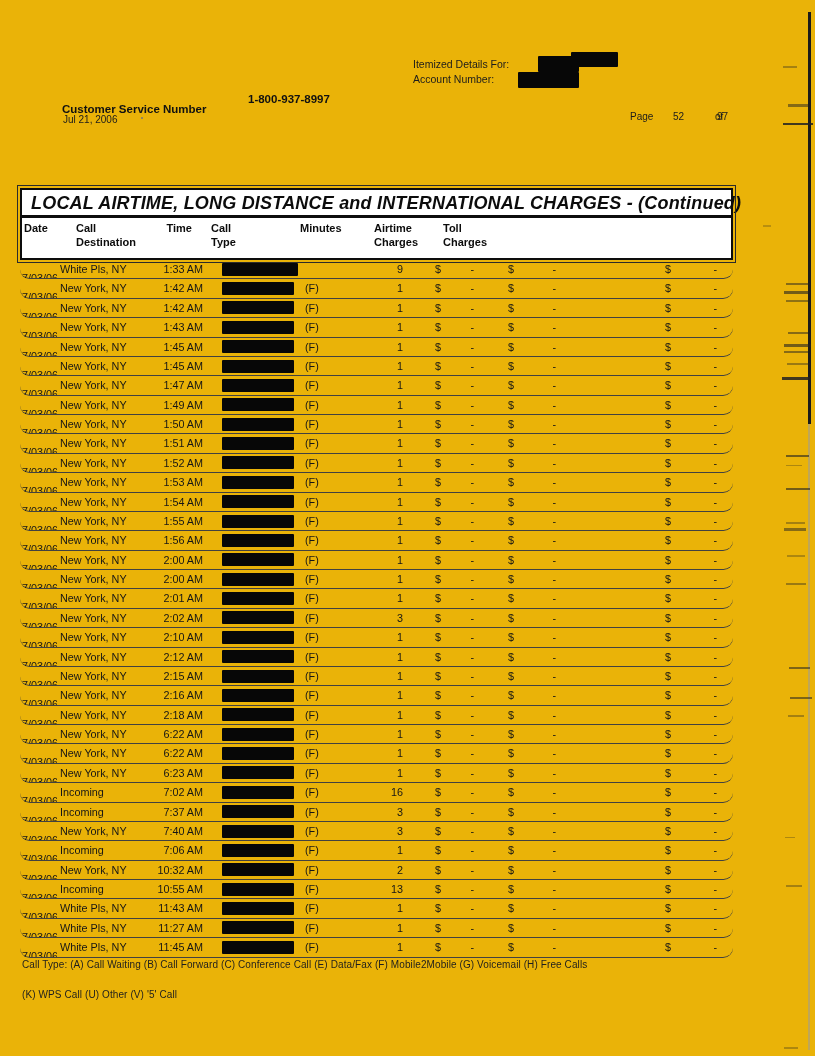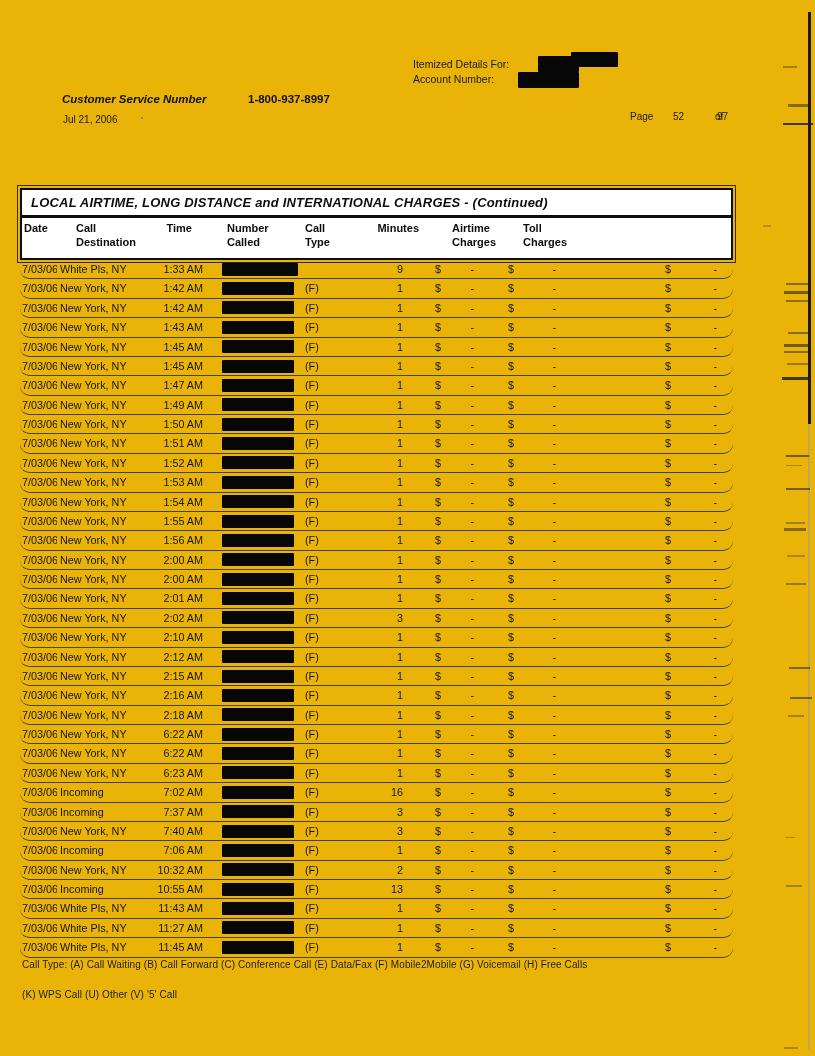--- a/index.html
+++ b/index.html
@@ -9,54 +9,54 @@
     overflow:hidden;margin:0 auto;
   }
   .abs{position:absolute;}
   
   .lbl-itemized{left:413px;top:58px;font-size:10.5px;}
   .lbl-account{left:413px;top:73px;font-size:10.5px;}
   .redact{background:#070707;position:absolute;border-radius:1px;}
   .redact-a{left:538px;top:56px;width:41px;height:16px;}
   .redact-b{left:571px;top:52px;width:47px;height:15px;}
   .redact-c{left:518px;top:72px;width:61px;height:16px;}
-  .csn-label{left:62px;top:93px;font-size:11.5px;font-weight:bold;color:#111;font-style:italic;}
+  .csn-label{left:62px;top:103px;font-size:11.5px;font-weight:bold;color:#111;}
   .csn-number{left:248px;top:93px;font-size:11.5px;font-weight:bold;color:#111;}
   .stmt-date{left:63px;top:114px;font-size:10px;}
   .pg{font-size:10px;top:111px;}
   .pg-label{left:630px;}
   .pg-num{left:673px;}
   .pg-of{left:715px;}
   .pg-total{left:717px;}
   
   .bill-table{position:absolute;left:20px;top:188px;width:713px;}
   .tbox{border:2px solid #0d0d0d;outline:1px solid #2b2b2b;outline-offset:2px;background:#fff;}
   .t-title{
-    height:25px;line-height:26px;padding-left:9px;font-size:13px;
+    height:25px;line-height:26px;padding-left:9px;font-size:18px;
     font-weight:bold;font-style:italic;border-bottom:3px solid #0d0d0d;
     letter-spacing:.2px;color:#0c0c0c;white-space:nowrap;
   }
   .gridcols{display:grid;grid-template-columns:37px 90px 57px 94px 44px 78px 80px 85px 1fr;border-radius:14px;}
   .t-head{height:37px;font-weight:bold;font-size:11px;padding-top:3px;color:#0c0c0c;}
   .hc{line-height:1.3;white-space:pre-line;}
   .hc.r{text-align:right;}
   .h-date{padding-left:2px;}
   .h-dest{padding-left:17px;}
   .h-time{padding-right:14px;}
   .h-num{padding-left:21px;}
   .h-ctype{padding-left:5px;}
   .h-mins{padding-right:3px;}
   .h-air{padding-left:30px;}
   .h-toll{padding-left:21px;}
   .h-total{padding-right:21px;}
   .t-body{width:713px;}
   .t-row{height:19.39px;box-sizing:border-box;border-bottom:1px solid #414141;
          font-size:10.8px;line-height:18px;color:#161616;}
   .c{overflow:hidden;white-space:nowrap;}
-  .c.date{padding-left:2px;}
+  .c.date{padding-left:2px;margin-top:9px;}
   .c.dest{padding-left:3px;}
   .c.time{text-align:right;padding-right:1px;}
   .c.num{padding-left:18px;}
   .redact-num{display:inline-block;width:72px;height:13px;background:#070707;
               border-radius:1px;vertical-align:middle;margin-top:-2px;}
   .num-suffix{font-size:10px;margin-left:2px;}
   .c.ctype{padding-left:7px;}
   .c.mins{text-align:right;padding-right:17px;}
   .money{display:flex;justify-content:space-between;}
   .money.air{padding:0 26px 0 15px;}
@@ -92,21 +92,20 @@
   <span class="abs pg pg-of">of</span>
   <span class="abs pg pg-total">97</span>
 
   <section class="bill-table">
     <div class="tbox">
       <div class="t-title">LOCAL AIRTIME, LONG DISTANCE and INTERNATIONAL CHARGES  - (Continued)</div>
       <div class="t-head gridcols">
         <div class="hc h-date"><span>Date</span><br><span></span></div>
         <div class="hc h-dest"><span>Call</span><br><span>Destination</span></div>
         <div class="hc r h-time"><span>Time</span><br><span></span></div>
-        <div class="hc h-num"><span>Number</span><br><span>Called</span></div>
         <div class="hc h-ctype"><span>Call</span><br><span>Type</span></div>
         <div class="hc r h-mins"><span>Minutes</span><br><span></span></div>
         <div class="hc h-air"><span>Airtime</span><br><span>Charges</span></div>
         <div class="hc h-toll"><span>Toll</span><br><span>Charges</span></div>
       </div>
     </div>
     <div class="t-body" id="tbody">
     <div class="t-row gridcols">
       <div class="c date">7/03/06</div>
       <div class="c dest">White Pls, NY</div>

